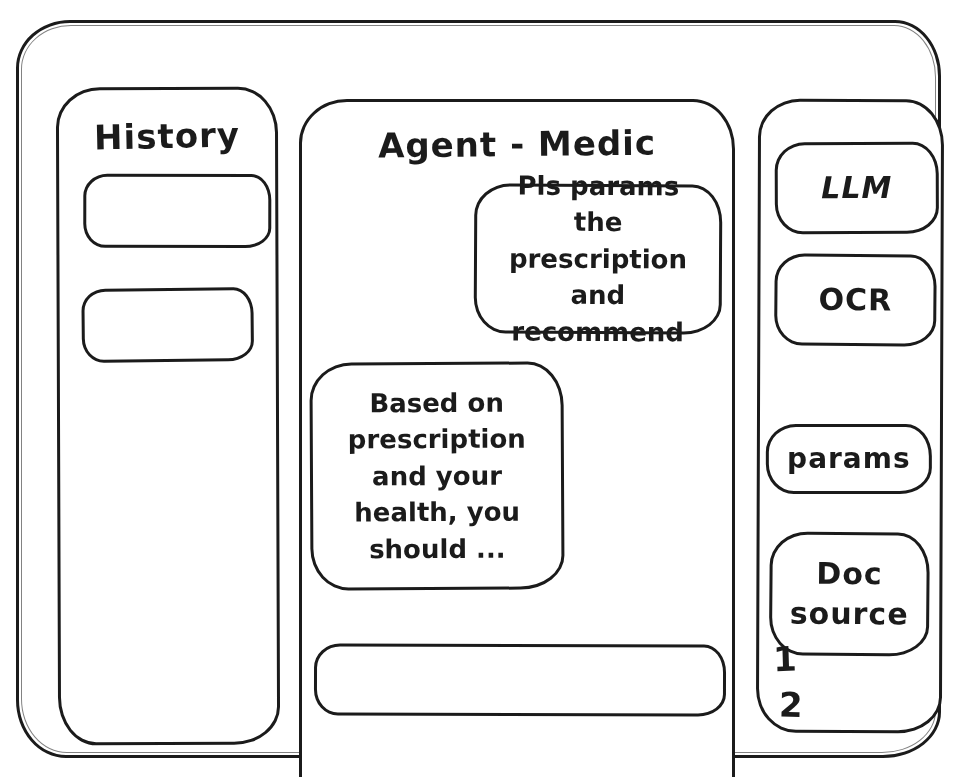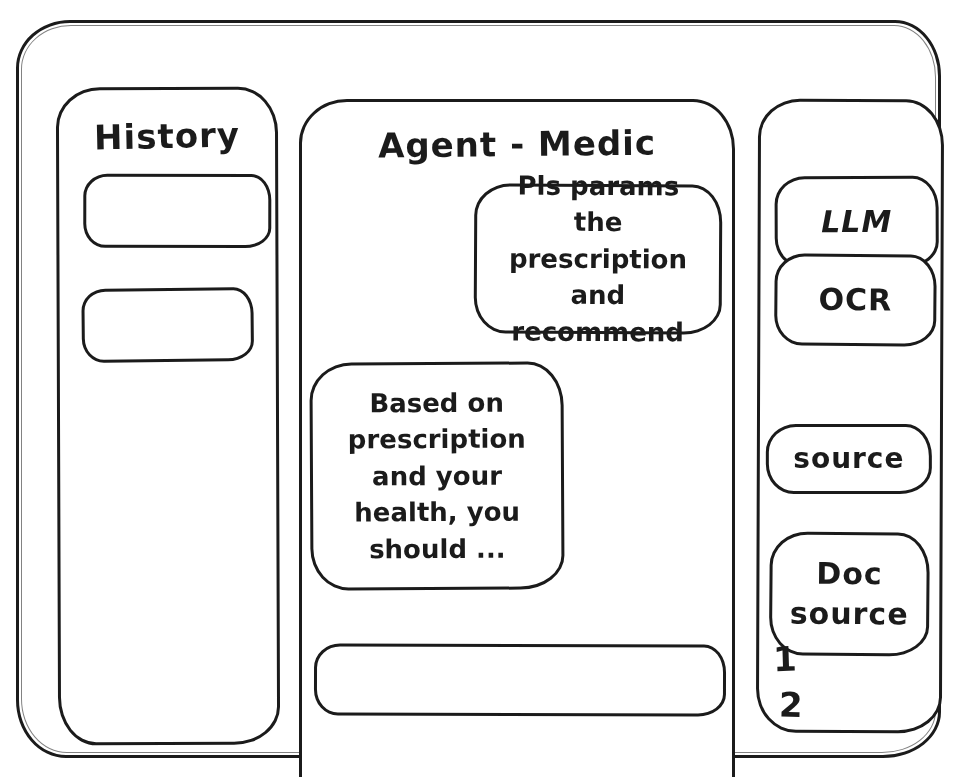--- a/index.html
+++ b/index.html
@@ -92,21 +92,21 @@
     border-radius:42px 38px 44px 40px / 38px 46px 36px 44px;
     transform:rotate(0.2deg);
   }
   .tool-btn{
     position:absolute;display:flex;align-items:center;justify-content:center;
     background:var(--paper);border:3px solid var(--ink);
     font-family:inherit;font-size:30px;font-weight:600;color:var(--ink);
     letter-spacing:1px;cursor:pointer;text-align:center;line-height:1.35;
     border-radius:30px 26px 32px 28px / 28px 32px 26px 30px;
   }
-  .btn-llm{left:14px;top:40px;width:164px;height:92px;transform:rotate(-0.4deg);font-style:italic;margin-top:34px;}
+  .btn-llm{left:14px;top:40px;width:164px;height:92px;transform:rotate(-0.4deg);font-style:italic;}
   .btn-ocr{left:14px;top:152px;width:162px;height:92px;transform:rotate(0.3deg);}
   .btn-params{left:6px;top:322px;width:166px;height:70px;transform:rotate(-0.2deg);font-size:28px;}
   .btn-docsource{
     left:10px;top:430px;width:160px;height:124px;transform:rotate(0.3deg);
     border-radius:38px 32px 40px 34px / 34px 40px 30px 38px;
     padding:0 26px;
   }
   .doc-num{
     position:absolute;font-size:34px;font-weight:600;cursor:pointer;line-height:1;
   }
@@ -135,20 +135,20 @@
       <div class="bubble assistant sketch">
         <span>Based on prescription and your health, you should ...</span>
       </div>
 
       <input class="chat-input" type="text" value="" style="">
     </main>
 
     <aside class="sidebar-right sketch">
       <button class="tool-btn btn-llm">LLM</button>
       <button class="tool-btn btn-ocr">OCR</button>
-      <button class="tool-btn btn-params">source</button>
+      <button class="tool-btn btn-params">params</button>
       <button class="tool-btn btn-docsource">Doc source</button>
       <div class="doc-num doc-1">1</div>
       <div class="doc-num doc-2">2</div>
     </aside>
 
   </div>
 </div>
 
 </body></html>

